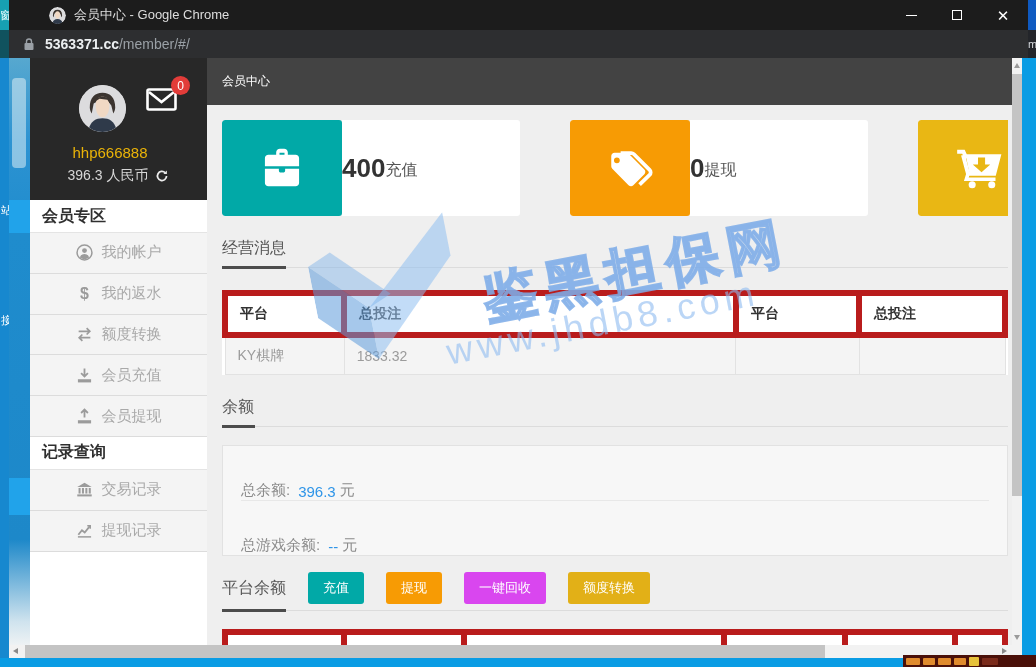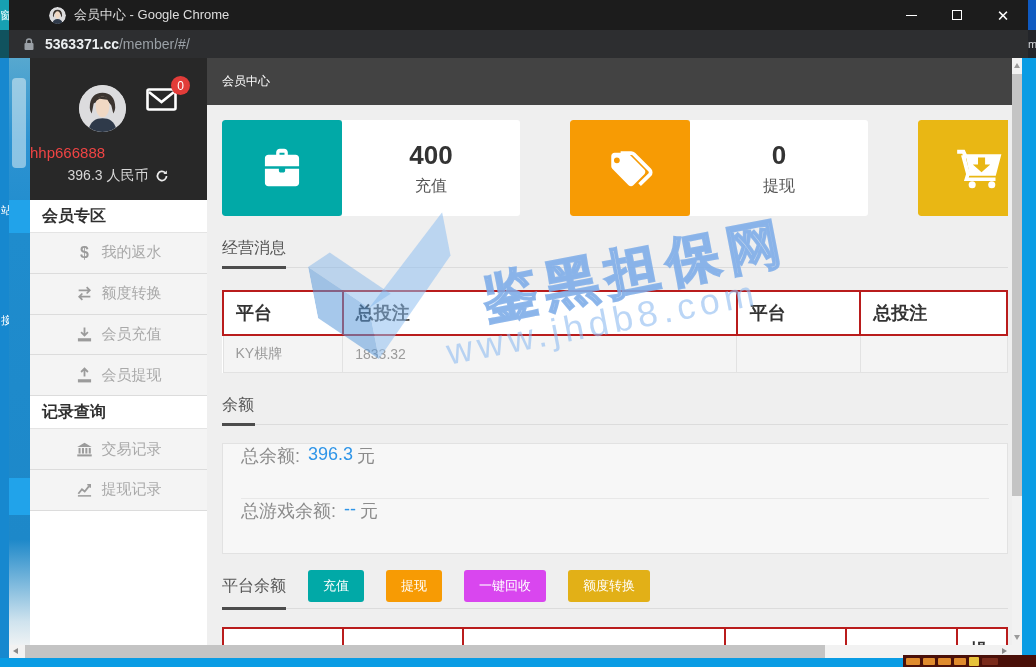--- a/index.html
+++ b/index.html
@@ -57,60 +57,60 @@
   .bottom-widget i{display:block;height:7px;background:#e08b2d;border-radius:1px;}
 
   
   .sidebar{position:absolute;left:30px;top:58px;width:177px;height:587px;background:#fff;}
   .user-panel{height:142px;background:#282828;position:relative;color:#fff;}
   .avatar{position:absolute;left:49px;top:27px;width:47px;height:47px;border-radius:50%;overflow:hidden;background:#dcdcde;}
   .avatar svg{display:block;width:100%;height:100%;}
   .mail{position:absolute;left:116px;top:30px;width:31px;height:23px;}
   .badge{position:absolute;left:141px;top:18px;width:19px;height:19px;border-radius:50%;background:#e23c39;
          color:#fff;font-size:12px;display:flex;align-items:center;justify-content:center;}
-  .uname{position:absolute;left:0;top:86px;width:160px;text-align:left;font-size:15px;color:#ef4444;}
+  .uname{position:absolute;left:0;top:86px;width:160px;text-align:center;font-size:15px;color:#eab308;}
   .ubal{position:absolute;left:0;top:109px;width:177px;text-align:center;font-size:14px;color:#d6d6d6;
         display:flex;align-items:center;justify-content:center;gap:7px;}
   .menu-header{height:33px;background:#fff;border-bottom:1px solid #e4e4e4;display:flex;align-items:center;
                padding-left:12px;font-size:16px;font-weight:bold;color:#2f2f2f;}
   .menu-item{height:40.8px;background:#f4f4f4;border-bottom:1px solid #dcdcdc;display:flex;align-items:center;
              justify-content:center;gap:9px;font-size:15px;color:#a9a9a9;cursor:pointer;}
   .menu-item .ic{color:#9b9b9b;display:flex;}
   .menu-item .ic svg{width:17px;height:17px;}
 
   
   .main{position:absolute;left:207px;top:58px;width:805px;height:587px;background:#efefef;overflow:hidden;}
   .main-header{height:47px;background:#434343;color:#fff;font-size:12px;display:flex;align-items:center;padding-left:15px;}
   .main-body{margin-left:15px;width:786px;}
 
   .cards{display:flex;gap:50px;margin-top:15px;width:786px;overflow:hidden;}
   .card{flex:0 0 298px;height:96px;display:flex;border-radius:3px;overflow:hidden;}
   .card-icon{width:120px;height:96px;display:flex;align-items:center;justify-content:center;border-radius:3px;}
   .card-icon svg{width:50px;height:50px;}
-  .card-body{flex:1;background:#fff;display:flex;flex-direction:column;align-items:center;justify-content:center;}
+  .card-body{flex:1;background:#fff;display:flex;flex-direction:row;align-items:center;justify-content:flex-start;}
   .card-value{font-size:26px;font-weight:bold;color:#333;}
   .card-label{font-size:16px;color:#555;margin-top:5px;}
 
   .sec{position:relative;margin-top:22px;border-bottom:1px solid #dcdcdc;padding-bottom:8px;font-size:16px;color:#555;}
   .sec::after{content:'';position:absolute;left:0;bottom:-2px;height:3px;background:#4c4c4c;}
   .sec.w64::after{width:64px;}
   .sec.w33::after{width:33px;}
   .sec-flex{display:flex;align-items:center;gap:22px;padding-bottom:6px;margin-top:16px;}
   .sec-flex .btns{display:flex;gap:22px;}
   .pbtn{border:none;color:#fff;font-size:13px;padding:7px 15px;border-radius:3px;cursor:pointer;
         font-family:"Liberation Sans",sans-serif;}
 
   table.grid{width:786px;border-collapse:collapse;margin-top:22px;background:#fff;}
-  table.grid th{border:2px solid #b91c1c;background:#fff;font-size:18px;font-weight:bold;color:#333;
+  table.grid th{border:6px solid #b91c1c;background:#fff;font-size:14px;font-weight:bold;color:#333;
                 text-align:left;padding:9px 12px;height:36px;}
   table.grid td{border:1px solid #e2e2e2;background:#f4f4f4;font-size:14px;color:#9b9b9b;padding:9px 12px;height:37px;}
   table.grid.t2{margin-top:18px;}
 
   .balance-panel{margin-top:18px;width:786px;background:#f7f7f7;border:1px solid #e2e2e2;padding:0 18px;}
-  .bp-row{height:54px;display:flex;align-items:flex-start;font-size:18px;}
+  .bp-row{height:54px;display:flex;align-items:flex-end;font-size:15px;}
   .bp-label{color:#8c8c8c;}
   .bp-value{color:#2f95e8;margin:0 4px 0 8px;}
   .bp-div{border-top:1px solid #e8e8e8;}
 
   
   .vscroll{position:absolute;left:1012px;top:58px;width:10px;height:587px;background:#f2f2f2;}
   .vthumb{position:absolute;left:0;top:16px;width:10px;height:422px;background:#c4c4c4;}
   .varrow{position:absolute;left:2px;width:0;height:0;border-left:3px solid transparent;border-right:3px solid transparent;}
   .varrow.up{top:5px;border-bottom:5px solid #9a9a9a;}
   .varrow.down{bottom:5px;border-top:5px solid #9a9a9a;}
@@ -216,20 +216,30 @@
         <span style="display:flex">
           <svg width="14" height="14" viewBox="0 0 16 16">
               <path d="M13.2 8a5.2 5.2 0 1 1-1.6-3.8" fill="none" stroke="#ececec" stroke-width="2"></path>
               <path d="M13.6 1.6v4h-4z" fill="#ececec"></path>
             </svg>
         </span>
       </div>
     </div>
     <div>
         <div class="menu-header">会员专区</div>
+        <div class="menu-item">
+          <span class="ic">
+            <svg viewBox="0 0 16 16">
+              <circle cx="8" cy="8" r="7" fill="none" stroke="currentColor" stroke-width="1.4"></circle>
+              <circle cx="8" cy="6.2" r="2.3" fill="currentColor"></circle>
+              <path d="M3.7 12.6c.7-2.3 2.4-3.3 4.3-3.3s3.6 1 4.3 3.3a7 7 0 0 1-8.6 0z" fill="currentColor"></path>
+            </svg>
+          </span>
+          <span>我的帐户</span>
+        </div>
         <div class="menu-item">
           <span class="ic">
             <svg viewBox="0 0 16 16">
               <text x="8" y="13" font-size="15" font-weight="bold" text-anchor="middle" fill="currentColor">$</text>
             </svg>
           </span>
           <span>我的返水</span>
         </div>
         <div class="menu-item">
           <span class="ic">

